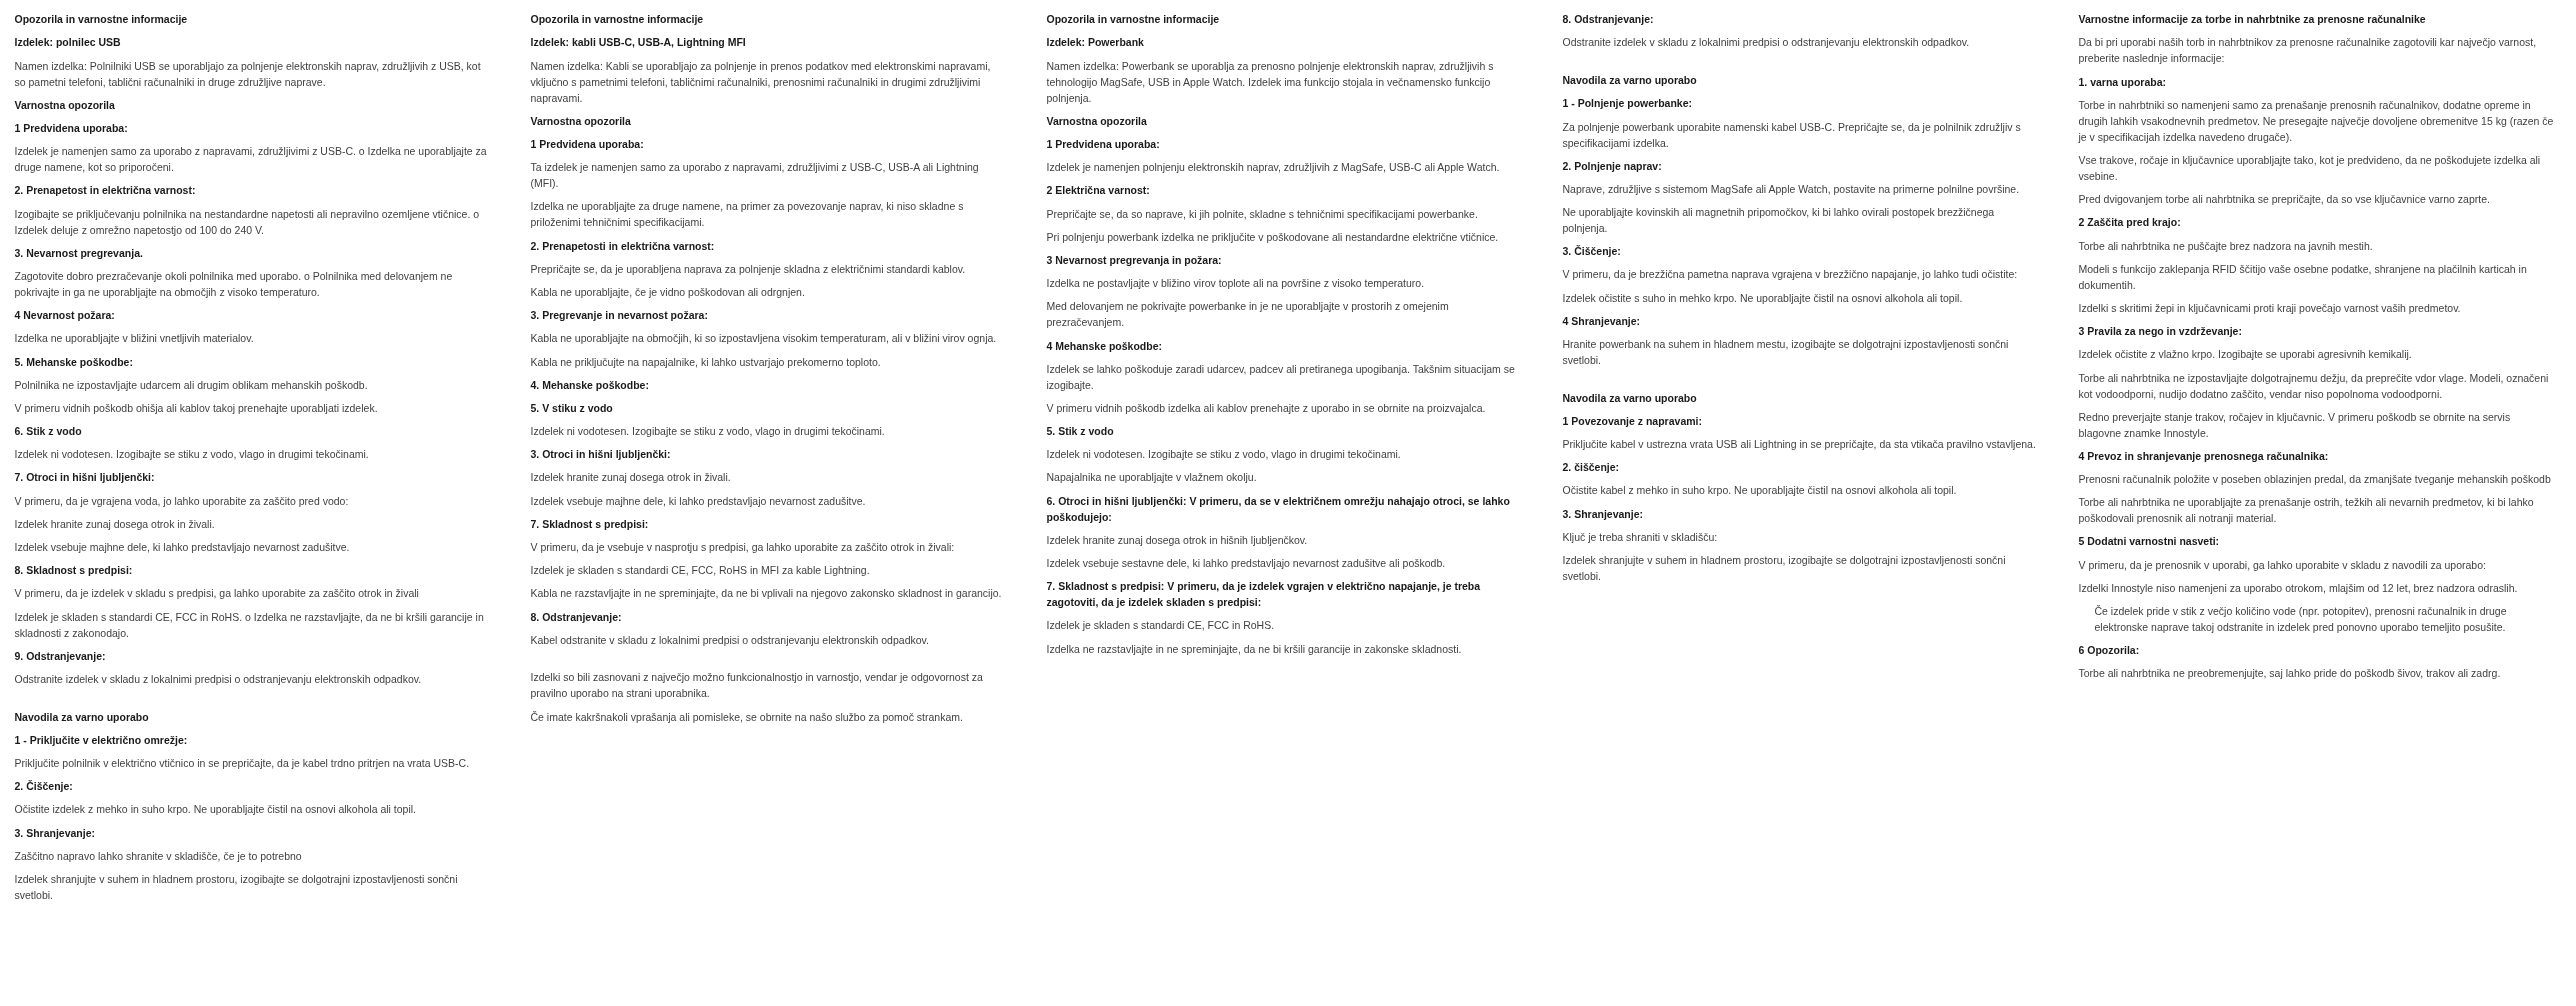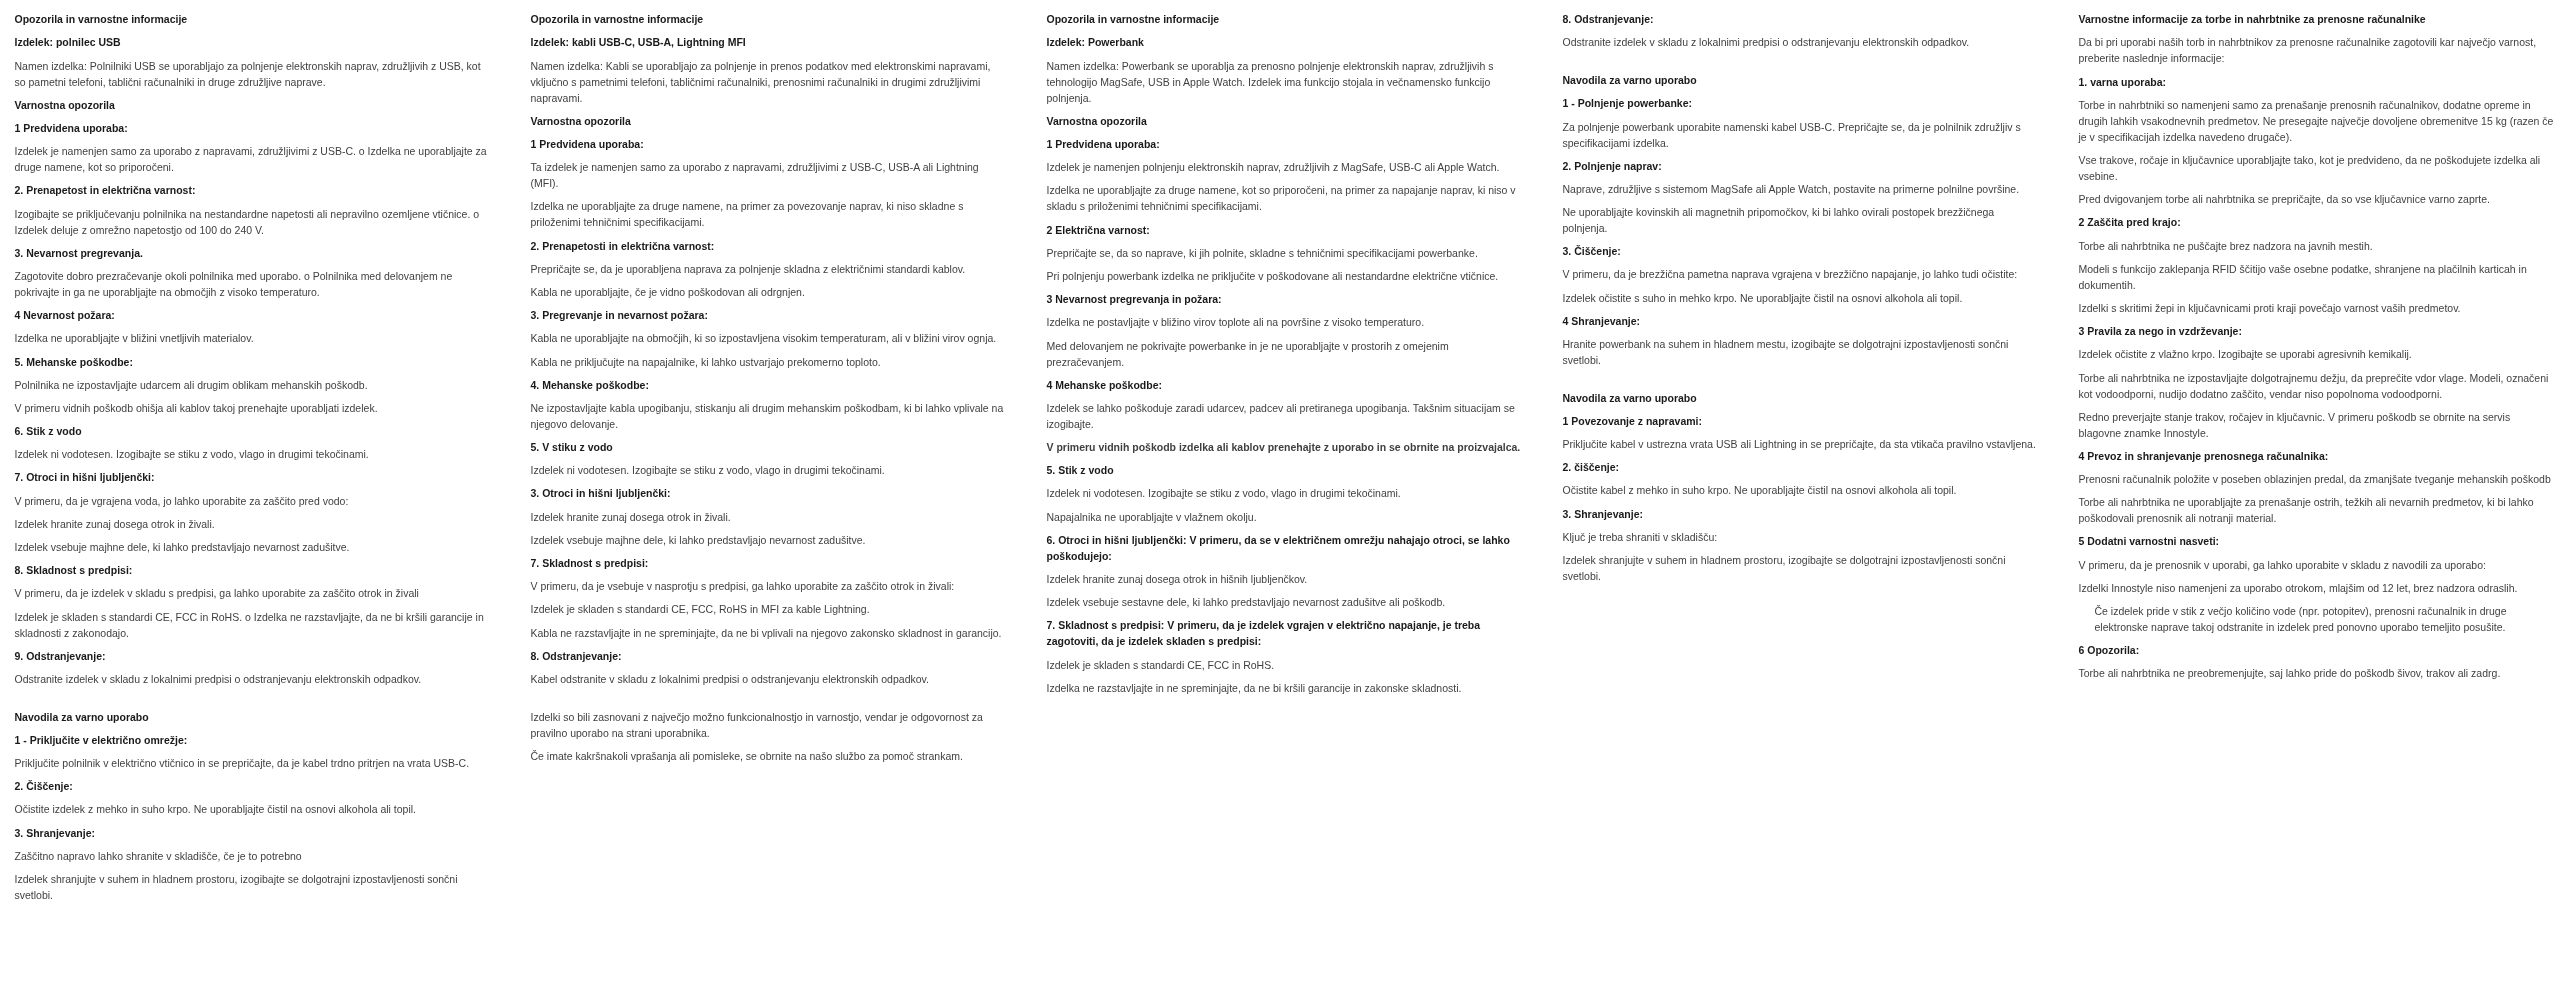--- a/index.html
+++ b/index.html
@@ -94,21 +94,20 @@
       <div class="h" style="color: rgb(26, 26, 26);">1 Predvidena uporaba:</div>
       <div class="p" style="color: rgb(63, 63, 63);">Ta izdelek je namenjen samo za uporabo z napravami, združljivimi z USB-C, USB-A ali Lightning (MFI).</div>
       <div class="p" style="color: rgb(63, 63, 63);">Izdelka ne uporabljajte za druge namene, na primer za povezovanje naprav, ki niso skladne s priloženimi tehničnimi specifikacijami.</div>
       <div class="h" style="color: rgb(26, 26, 26);">2. Prenapetosti in električna varnost:</div>
       <div class="p" style="color: rgb(63, 63, 63);">Prepričajte se, da je uporabljena naprava za polnjenje skladna z električnimi standardi kablov.</div>
       <div class="p" style="color: rgb(63, 63, 63);">Kabla ne uporabljajte, če je vidno poškodovan ali odrgnjen.</div>
       <div class="h" style="color: rgb(26, 26, 26);">3. Pregrevanje in nevarnost požara:</div>
       <div class="p" style="color: rgb(63, 63, 63);">Kabla ne uporabljajte na območjih, ki so izpostavljena visokim temperaturam, ali v bližini virov ognja.</div>
       <div class="p" style="color: rgb(63, 63, 63);">Kabla ne priključujte na napajalnike, ki lahko ustvarjajo prekomerno toploto.</div>
       <div class="h" style="color: rgb(26, 26, 26);">4. Mehanske poškodbe:</div>
-      <div class="p" style="color: rgb(63, 63, 63);">Ne izpostavljajte kabla upogibanju, stiskanju ali drugim mehanskim poškodbam, ki bi lahko vplivale na njegovo delovanje.</div>
       <div class="h" style="color: rgb(26, 26, 26);">5. V stiku z vodo</div>
       <div class="p" style="color: rgb(63, 63, 63);">Izdelek ni vodotesen. Izogibajte se stiku z vodo, vlago in drugimi tekočinami.</div>
       <div class="h" style="color: rgb(26, 26, 26);">3. Otroci in hišni ljubljenčki:</div>
       <div class="p" style="color: rgb(63, 63, 63);">Izdelek hranite zunaj dosega otrok in živali.</div>
       <div class="p" style="color: rgb(63, 63, 63);">Izdelek vsebuje majhne dele, ki lahko predstavljajo nevarnost zadušitve.</div>
       <div class="h" style="color: rgb(26, 26, 26);">7. Skladnost s predpisi:</div>
       <div class="p" style="color: rgb(63, 63, 63);">V primeru, da je vsebuje v nasprotju s predpisi, ga lahko uporabite za zaščito otrok in živali:</div>
       <div class="p" style="color: rgb(63, 63, 63);">Izdelek je skladen s standardi CE, FCC, RoHS in MFI za kable Lightning.</div>
       <div class="p" style="color: rgb(63, 63, 63);">Kabla ne razstavljajte in ne spreminjajte, da ne bi vplivali na njegovo zakonsko skladnost in garancijo.</div>
       <div class="h" style="color: rgb(26, 26, 26);">8. Odstranjevanje:</div>
@@ -117,30 +116,29 @@
       <div class="p" style="color: rgb(63, 63, 63);">Izdelki so bili zasnovani z največjo možno funkcionalnostjo in varnostjo, vendar je odgovornost za pravilno uporabo na strani uporabnika.</div>
       <div class="p" style="color: rgb(63, 63, 63);">Če imate kakršnakoli vprašanja ali pomisleke, se obrnite na našo službo za pomoč strankam.</div>
     </div>
     <div class="col">
       <div class="title" style="color: rgb(26, 26, 26);">Opozorila in varnostne informacije</div>
       <div class="h" style="color: rgb(26, 26, 26);">Izdelek: Powerbank</div>
       <div class="p" style="color: rgb(63, 63, 63);">Namen izdelka: Powerbank se uporablja za prenosno polnjenje elektronskih naprav, združljivih s tehnologijo MagSafe, USB in Apple Watch. Izdelek ima funkcijo stojala in večnamensko funkcijo polnjenja.</div>
       <div class="h" style="color: rgb(26, 26, 26);">Varnostna opozorila</div>
       <div class="h" style="color: rgb(26, 26, 26);">1 Predvidena uporaba:</div>
       <div class="p" style="color: rgb(63, 63, 63);">Izdelek je namenjen polnjenju elektronskih naprav, združljivih z MagSafe, USB-C ali Apple Watch.</div>
-      <div class="p" style="color: rgb(63, 63, 63);">Izdelka ne uporabljajte za druge namene, kot so priporočeni, na primer za napajanje naprav, ki niso v skladu s priloženimi tehničnimi specifikacijami.</div>
       <div class="h" style="color: rgb(26, 26, 26);">2 Električna varnost:</div>
       <div class="p" style="color: rgb(63, 63, 63);">Prepričajte se, da so naprave, ki jih polnite, skladne s tehničnimi specifikacijami powerbanke.</div>
       <div class="p" style="color: rgb(63, 63, 63);">Pri polnjenju powerbank izdelka ne priključite v poškodovane ali nestandardne električne vtičnice.</div>
       <div class="h" style="color: rgb(26, 26, 26);">3 Nevarnost pregrevanja in požara:</div>
       <div class="p" style="color: rgb(63, 63, 63);">Izdelka ne postavljajte v bližino virov toplote ali na površine z visoko temperaturo.</div>
       <div class="p" style="color: rgb(63, 63, 63);">Med delovanjem ne pokrivajte powerbanke in je ne uporabljajte v prostorih z omejenim prezračevanjem.</div>
       <div class="h" style="color: rgb(26, 26, 26);">4 Mehanske poškodbe:</div>
       <div class="p" style="color: rgb(63, 63, 63);">Izdelek se lahko poškoduje zaradi udarcev, padcev ali pretiranega upogibanja. Takšnim situacijam se izogibajte.</div>
-      <div class="p" style="color: rgb(63, 63, 63); font-weight: bold;">V primeru vidnih poškodb izdelka ali kablov prenehajte z uporabo in se obrnite na proizvajalca.</div>
+      <div class="p" style="color: rgb(63, 63, 63);">V primeru vidnih poškodb izdelka ali kablov prenehajte z uporabo in se obrnite na proizvajalca.</div>
       <div class="h" style="color: rgb(26, 26, 26);">5. Stik z vodo</div>
       <div class="p" style="color: rgb(63, 63, 63);">Izdelek ni vodotesen. Izogibajte se stiku z vodo, vlago in drugimi tekočinami.</div>
       <div class="p" style="color: rgb(63, 63, 63);">Napajalnika ne uporabljajte v vlažnem okolju.</div>
       <div class="h" style="color: rgb(26, 26, 26);">6. Otroci in hišni ljubljenčki: V primeru, da se v električnem omrežju nahajajo otroci, se lahko poškodujejo:</div>
       <div class="p" style="color: rgb(63, 63, 63);">Izdelek hranite zunaj dosega otrok in hišnih ljubljenčkov.</div>
       <div class="p" style="color: rgb(63, 63, 63);">Izdelek vsebuje sestavne dele, ki lahko predstavljajo nevarnost zadušitve ali poškodb.</div>
       <div class="h" style="color: rgb(26, 26, 26);">7. Skladnost s predpisi: V primeru, da je izdelek vgrajen v električno napajanje, je treba zagotoviti, da je izdelek skladen s predpisi:</div>
       <div class="p" style="color: rgb(63, 63, 63);">Izdelek je skladen s standardi CE, FCC in RoHS.</div>
       <div class="p" style="color: rgb(63, 63, 63);">Izdelka ne razstavljajte in ne spreminjajte, da ne bi kršili garancije in zakonske skladnosti.</div>
     </div>

